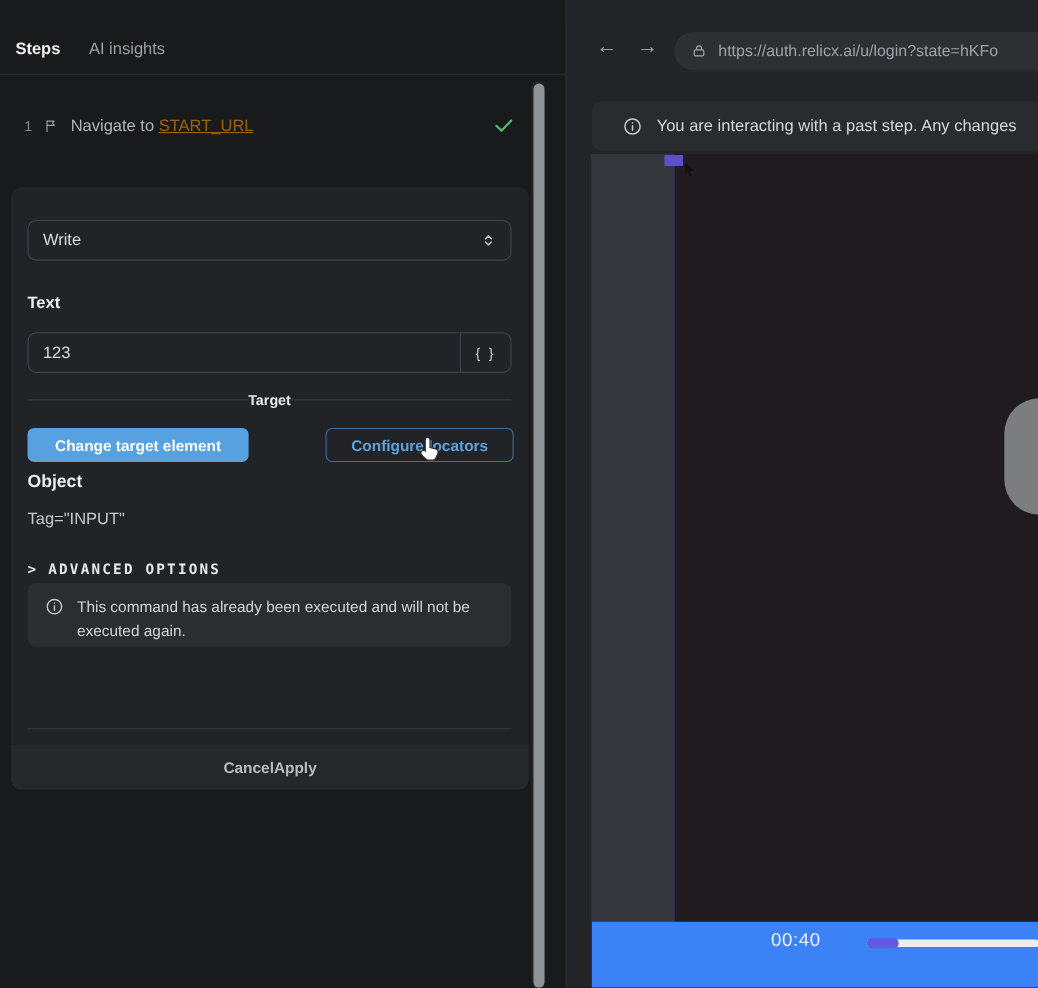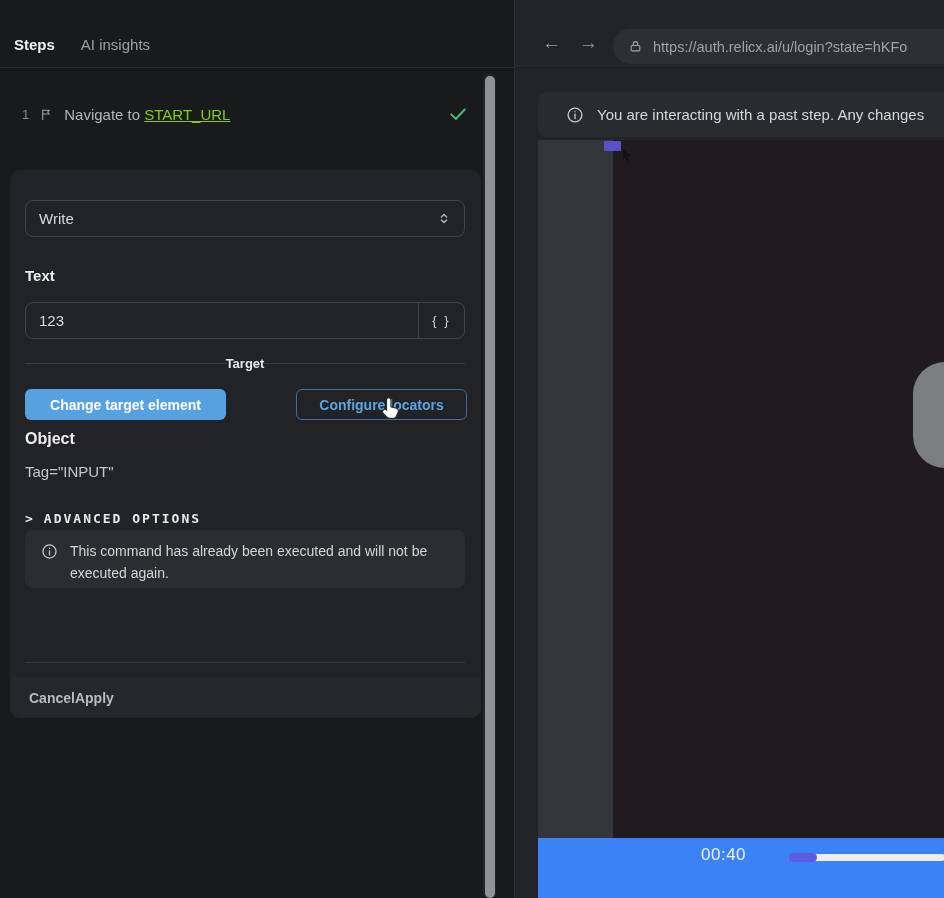--- a/index.html
+++ b/index.html
@@ -16,21 +16,21 @@
   .tabs-row { position:absolute; left:0; top:22px; width:514px; height:46px;
               display:flex; align-items:center; gap:26px; padding-left:14px;
               border-bottom:1px solid #2a2b2e; }
   .tab-active { color:#eff1f3; font-size:15px; font-weight:700; cursor:pointer; }
   .tab-inactive { color:#9aa0a6; font-size:15px; cursor:pointer; }
 
   .step-row { position:absolute; left:22px; top:101px; width:445px; height:26px;
               display:flex; align-items:center; gap:11px; }
   .step-num { color:#85898e; font-size:13px; }
   .step-text { color:#b2b6bb; font-size:15px; white-space:nowrap; }
-  .step-link { color:#84cc16; text-decoration:underline; cursor:pointer; }
+  .step-link { color:#a16207; text-decoration:underline; cursor:pointer; }
   .step-check { margin-left:auto; display:flex; align-items:center; }
 
   
   .card { position:absolute; left:10px; top:170px; width:471px; height:548px;
           background:#212327; border-radius:10px; }
   .select-box { position:absolute; left:15px; top:30px; width:440px; height:37px;
                 border:1px solid #41454b; border-radius:8px; display:flex; align-items:center;
                 padding:0 13px; color:#d8dadc; font-size:15px; cursor:pointer; }
   .select-box .chev { margin-left:auto; display:flex; align-items:center; }
   .field-label { position:absolute; left:15px; color:#edeef0; font-size:15px; font-weight:700; }
@@ -57,21 +57,21 @@
   .advanced { position:absolute; left:15px; top:341px; color:#e6e8ea;
               font-family:"DejaVu Sans Mono", monospace; font-size:13px; font-weight:700;
               letter-spacing:2px; cursor:pointer; display:flex; gap:9px; }
   .info-box { position:absolute; left:15px; top:360px; width:440px; height:58px;
               background:#2b2d30; border-radius:8px; display:flex; gap:12px;
               padding:11px 16px 0 16px; }
   .info-text { color:#d3d5d7; font-size:14px; line-height:1.55; max-width:372px; }
   .card-divider { position:absolute; left:15px; top:492px; width:440px; height:1px; background:#37393d; }
   .card-footer { position:absolute; left:0; top:507px; width:471px; height:41px;
                  background:#25272a; border-radius:0 0 10px 10px; display:flex;
-                 align-items:center; justify-content:flex-start; padding:0 19px; }
+                 align-items:center; justify-content:center; padding:0 19px; }
   .footer-btn { color:#b9bcbf; font-size:14px; font-weight:600; background:none; border:none;
                 font-family:inherit; cursor:pointer; }
 
   
   .scrollbar { position:absolute; left:483px; top:74px; width:13px; height:824px;
                background:#242528; border-radius:7px; }
   .scroll-thumb { position:absolute; left:1.5px; top:2px; width:10px; height:822px;
                   background:#8f9296; border-radius:6px; cursor:pointer; }
 
   

